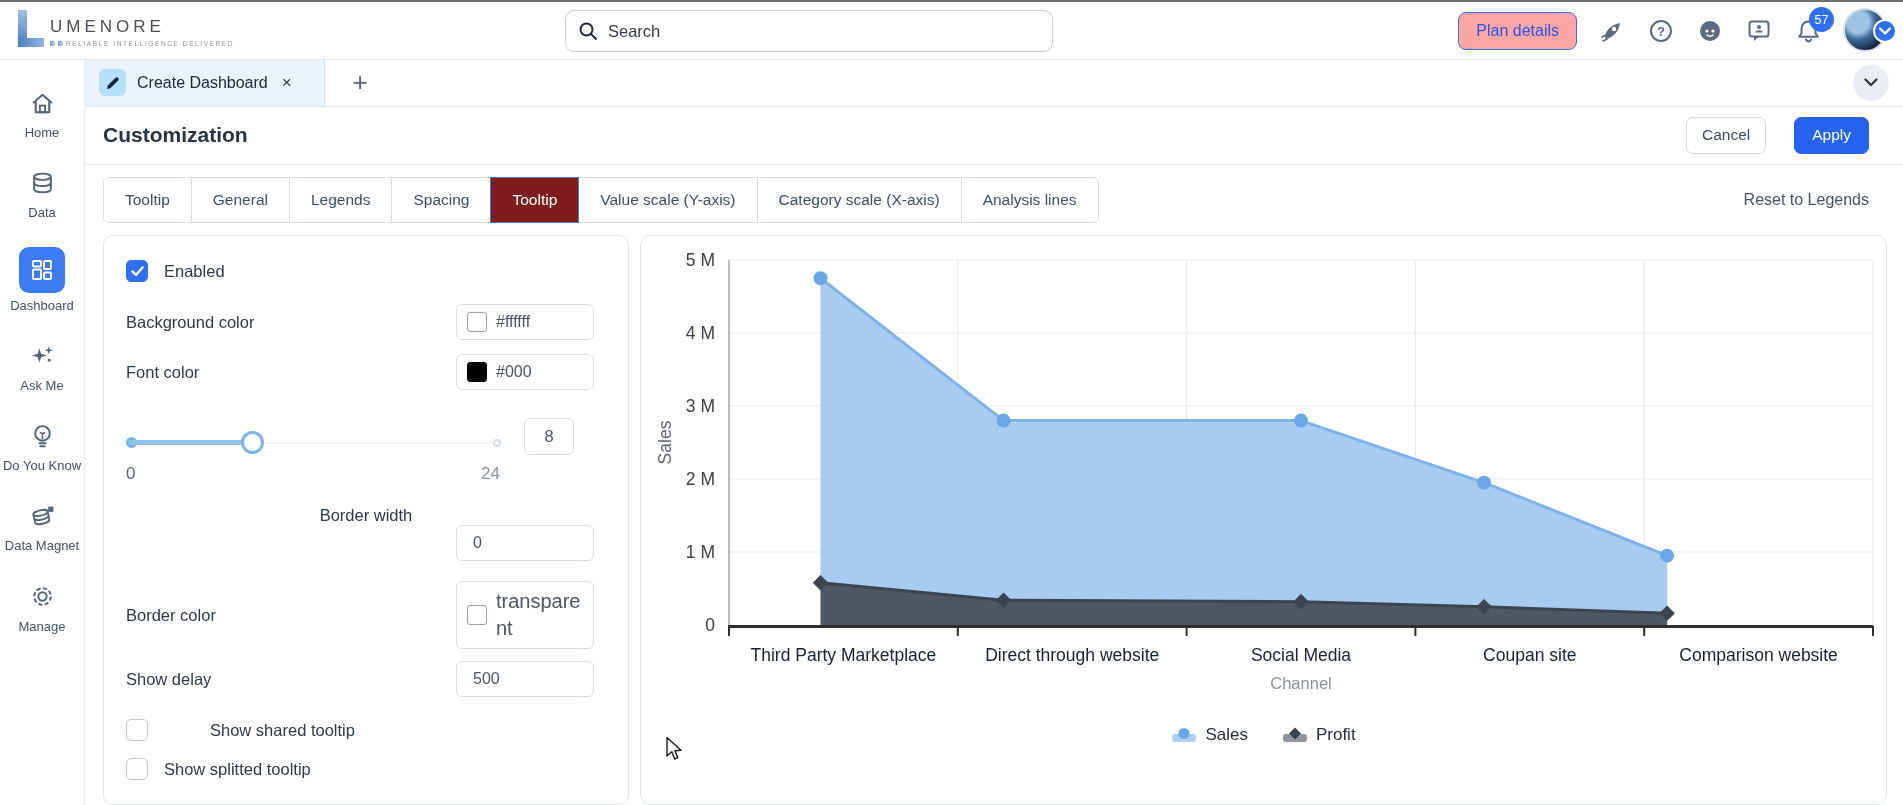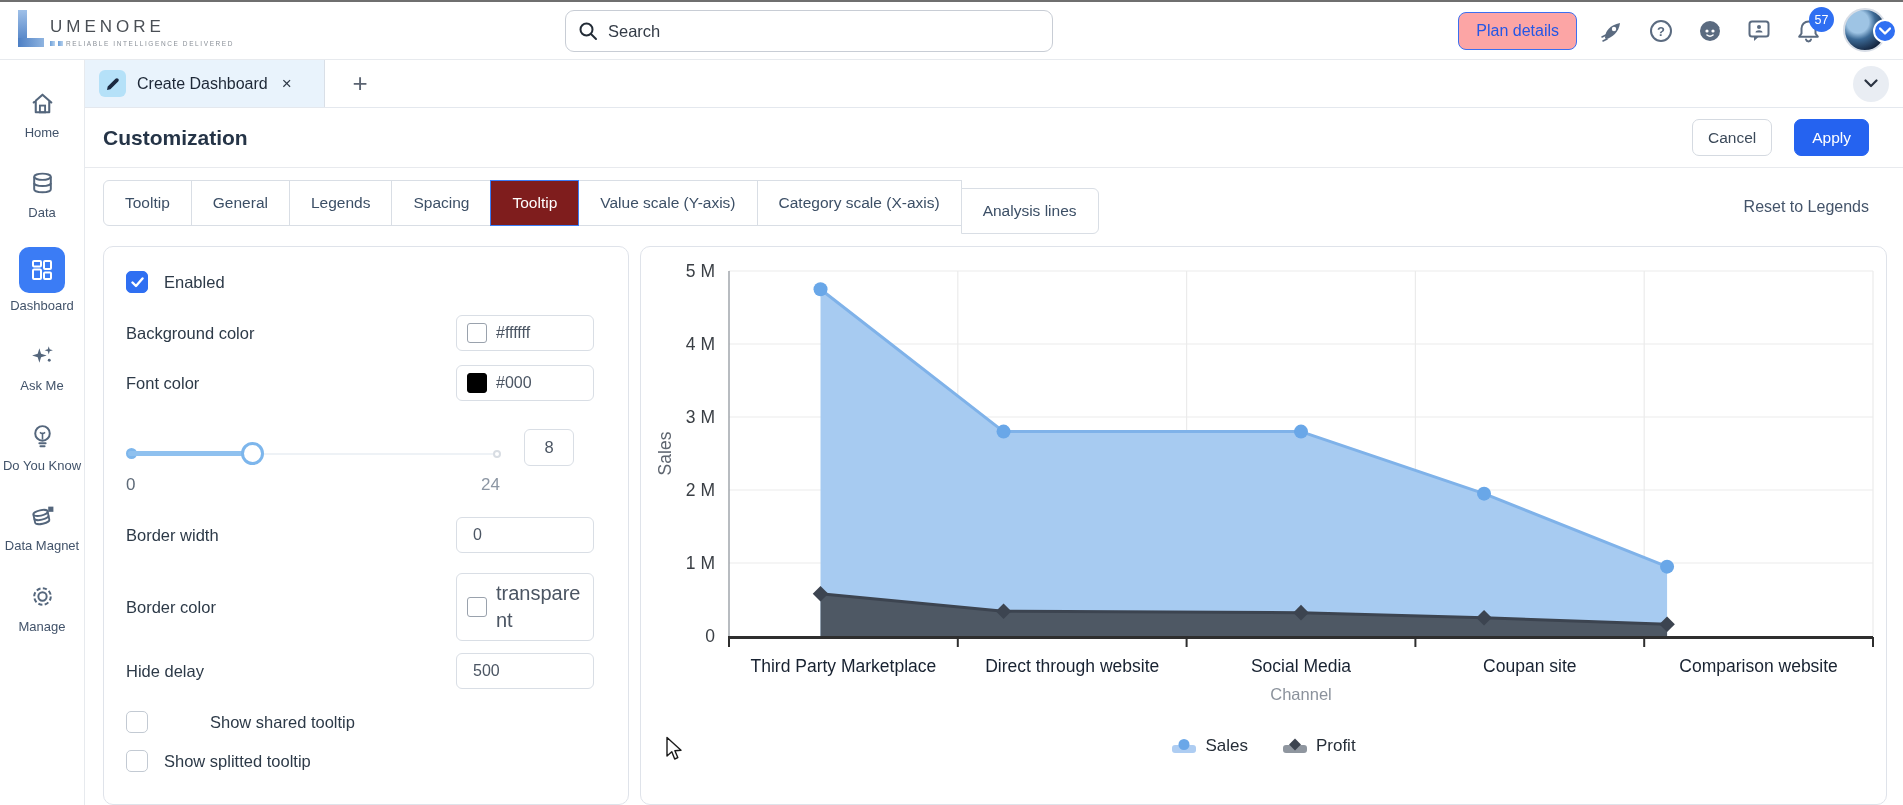--- a/index.html
+++ b/index.html
@@ -60,32 +60,32 @@
   .doc-tab .t-close { margin-left:14px; font-size:17px; color:#2e3947; }
   .tab-plus { width:70px; display:flex; align-items:center; justify-content:center; font-size:26px; color:#5b6472;
     cursor:pointer; font-weight:300; }
   .tab-caret { margin-left:auto; margin-right:16px; align-self:center; width:36px; height:36px; border-radius:50%;
     background:#e9edf3; display:flex; align-items:center; justify-content:center; cursor:pointer; }
 
   
   .header-row { height:67px; display:flex; align-items:center; padding:0 36px 0 18px;
     border-bottom:1px solid #e8eaee; }
   .page-title { font-size:21px; font-weight:600; color:#253447; }
-  .header-actions { margin-left:auto; display:flex; gap:22px; }
+  .header-actions { margin-left:auto; display:flex; gap:28px; }
   .btn { height:37px; border-radius:7px; font-size:15.5px; font-family:inherit; cursor:pointer; }
   .btn-cancel { padding:0 15px; background:#fff; border:1px solid #d5dae1; color:#3c4a5a; }
   .btn-apply { padding:0 17px; background:#2563f0; border:1px solid #2563f0; color:#fff; }
 
   
   .tabs-row { display:flex; align-items:center; padding:12px 36px 12px 18px; }
   .tab-group { display:flex; }
   .ctab { height:46px; display:flex; align-items:center; padding:0 21px; border:1px solid #d9dee5;
     margin-left:-1px; background:#fff; font-size:15.5px; color:#3c4f66; cursor:pointer; white-space:nowrap; }
   .ctab:first-child { border-radius:6px 0 0 6px; margin-left:0; }
-  .ctab:last-child { border-radius:0 6px 6px 0;margin-top:8px; }
+  .ctab:last-child { border-radius:0 6px 6px 0; }
   .ctab.active { background:#7f1d1d; border-color:#3b7cf5; color:#fff; position:relative; }
   .reset-link { margin-left:auto; font-size:16px; color:#44546a; cursor:pointer; }
 
   
   .content { flex:1; display:flex; gap:11px; padding:0 18px; align-items:stretch; }
   .panel { border:1px solid #dfe3ea; border-radius:10px; background:#fff; }
   .left-panel { width:526px; padding:24px 22px; }
   .chart-panel { flex:1; position:relative; overflow:hidden; }
 
   .form-row { display:flex; align-items:center; }
@@ -358,37 +358,37 @@
           <div class="start-dot"></div>
           <div class="track-fill"></div>
           <div class="track-rest"></div>
           <div class="slider-handle"></div>
           <div class="end-dot"></div>
           <div class="slider-min">0</div>
           <div class="slider-max">24</div>
           <input class="slider-value" value="8" style="">
         </div>
 
-        <div class="form-row" style="margin-top:22px; margin-bottom:20px;">
+        <div class="form-row" style="margin-top:22px; margin-bottom:20px;flex-direction:column;">
           <span class="row-label">Border width</span>
           <div class="ctrl input-box">
             <input style="padding-left: 6px;" value="0">
           </div>
         </div>
 
         <div class="form-row" style="margin-bottom:12px;">
           <span class="row-label">Border color</span>
           <div class="ctrl bc-box">
             <span class="swatch" style="background:#ffffff;"></span>
             <span class="bc-text">transparent</span>
           </div>
         </div>
 
         <div class="form-row" style="margin-bottom:22px;">
-          <span class="row-label">Hide delay</span>
+          <span class="row-label">Show delay</span>
           <div class="ctrl input-box">
             <input style="padding-left: 6px;" value="500">
           </div>
         </div>
 
         <div class="form-row" style="margin-bottom:17px;gap:46px;">
           <div class="checkbox"></div>
           <span class="cb-label">Show shared tooltip</span>
         </div>
 

